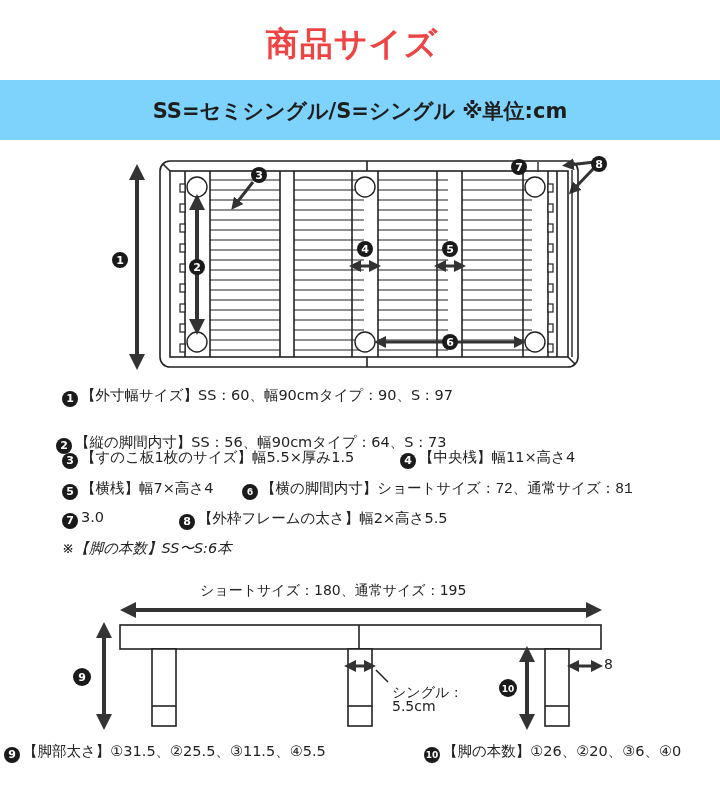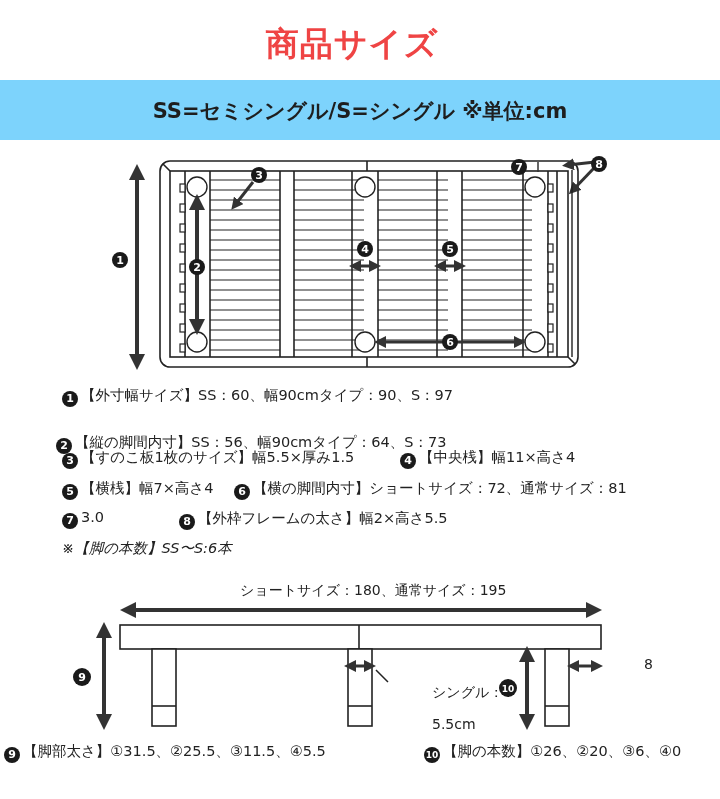--- a/index.html
+++ b/index.html
@@ -3,21 +3,21 @@
 <meta charset="utf-8">
 <style>
   html,body{margin:0;padding:0;background:#fff;}
   body{width:720px;height:799px;position:relative;overflow:hidden;font-family:"DejaVu Sans","Liberation Sans",sans-serif;color:#222;}
   .title{position:absolute;left:0;top:22px;width:704px;text-align:center;font-size:33px;font-weight:bold;color:#ef4444;letter-spacing:1px;}
   .band{position:absolute;left:0;top:80px;width:720px;height:60px;background:#7dd3fc;}
   .band-text{position:absolute;left:0;top:17px;width:720px;text-align:center;font-size:21px;font-weight:bold;color:#1e1e1e;}
   svg{position:absolute;left:0;top:0;}
   .spec{position:absolute;font-size:14.5px;color:#222;white-space:nowrap;}
   .spec .num{display:inline-block;width:16px;height:16px;border-radius:50%;background:#1a1a1a;color:#fff;font-size:11px;font-weight:bold;text-align:center;line-height:16px;margin-right:3px;vertical-align:-2px;}
-  .lbl{position:absolute;font-size:14px;color:#222;white-space:nowrap;margin-left:40px;}
+  .lbl{position:absolute;font-size:14px;color:#222;white-space:nowrap;}
 </style>
 </head>
 <body>
 
 <div class="title">商品サイズ</div>
 <div class="band">
   <div class="band-text">SS=セミシングル/S=シングル ※単位:cm</div>
 </div>
 
 <svg width="720" height="799" viewBox="0 0 720 799">
@@ -160,24 +160,24 @@
     <circle cx="508" cy="688" r="9" fill="#1a1a1a"></circle>
       <text x="508" y="692" fill="#fff" font-size="9">10</text>
   </g>
 </svg>
 
 <div class="spec" style="left:62px;top:386px;"><span class="num">1</span><span>【外寸幅サイズ】SS：60、幅90cmタイプ：90、S：97</span></div>
 <div class="spec" style="left:56px;top:417px;margin-top:16px;"><span class="num">2</span><span>【縦の脚間内寸】SS：56、幅90cmタイプ：64、S：73</span></div>
 <div class="spec" style="left:62px;top:448px;"><span class="num">3</span><span>【すのこ板1枚のサイズ】幅5.5×厚み1.5</span></div>
 <div class="spec" style="left:400px;top:448px;"><span class="num">4</span><span>【中央桟】幅11×高さ4</span></div>
 <div class="spec" style="left:62px;top:479px;"><span class="num">5</span><span>【横桟】幅7×高さ4</span></div>
-<div class="spec" style="left:234px;top:479px;"><span class="num">6</span><span>【横の脚間内寸】ショートサイズ：72、通常サイズ：81</span></div>
+<div class="spec" style="left:242px;top:479px;font-family:Liberation Mono, monospace;"><span class="num">6</span><span>【横の脚間内寸】ショートサイズ：72、通常サイズ：81</span></div>
 <div class="spec" style="left:62px;top:509px;"><span class="num">7</span><span>3.0</span></div>
 <div class="spec" style="left:131px;top:509px;margin-left:48px;"><span class="num">8</span><span>【外枠フレームの太さ】幅2×高さ5.5</span></div>
 <div class="spec" style="left:62px;top:539px;font-style:italic;">※【脚の本数】SS〜S:6本</div>
 
 <div class="lbl" style="left:200px;top:582px;">ショートサイズ：180、通常サイズ：195</div>
 <div class="lbl" style="left:392px;top:684px;">シングル：</div>
-<div class="lbl" style="left:392px;top:716px;">5.5cm</div>
+<div class="lbl" style="left:392px;top:698px;">5.5cm</div>
 <div class="lbl" style="left:604px;top:656px;">8</div>
 
 <div class="spec" style="left:4px;top:742px;"><span class="num">9</span><span>【脚部太さ】①31.5、②25.5、③11.5、④5.5</span></div>
 <div class="spec" style="left:424px;top:742px;"><span class="num" style="font-size:9px;">10</span><span>【脚の本数】①26、②20、③6、④0</span></div>
 
 </body></html>

